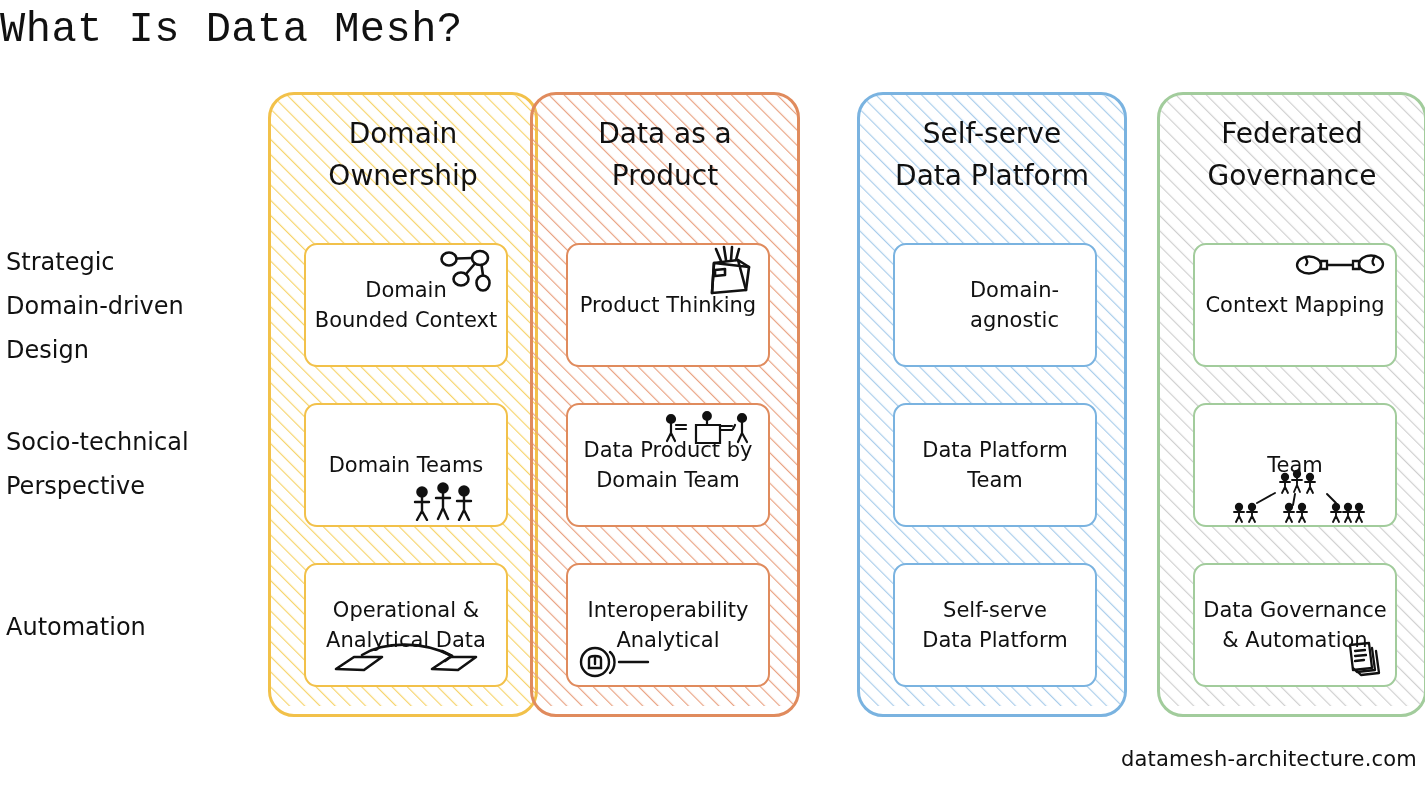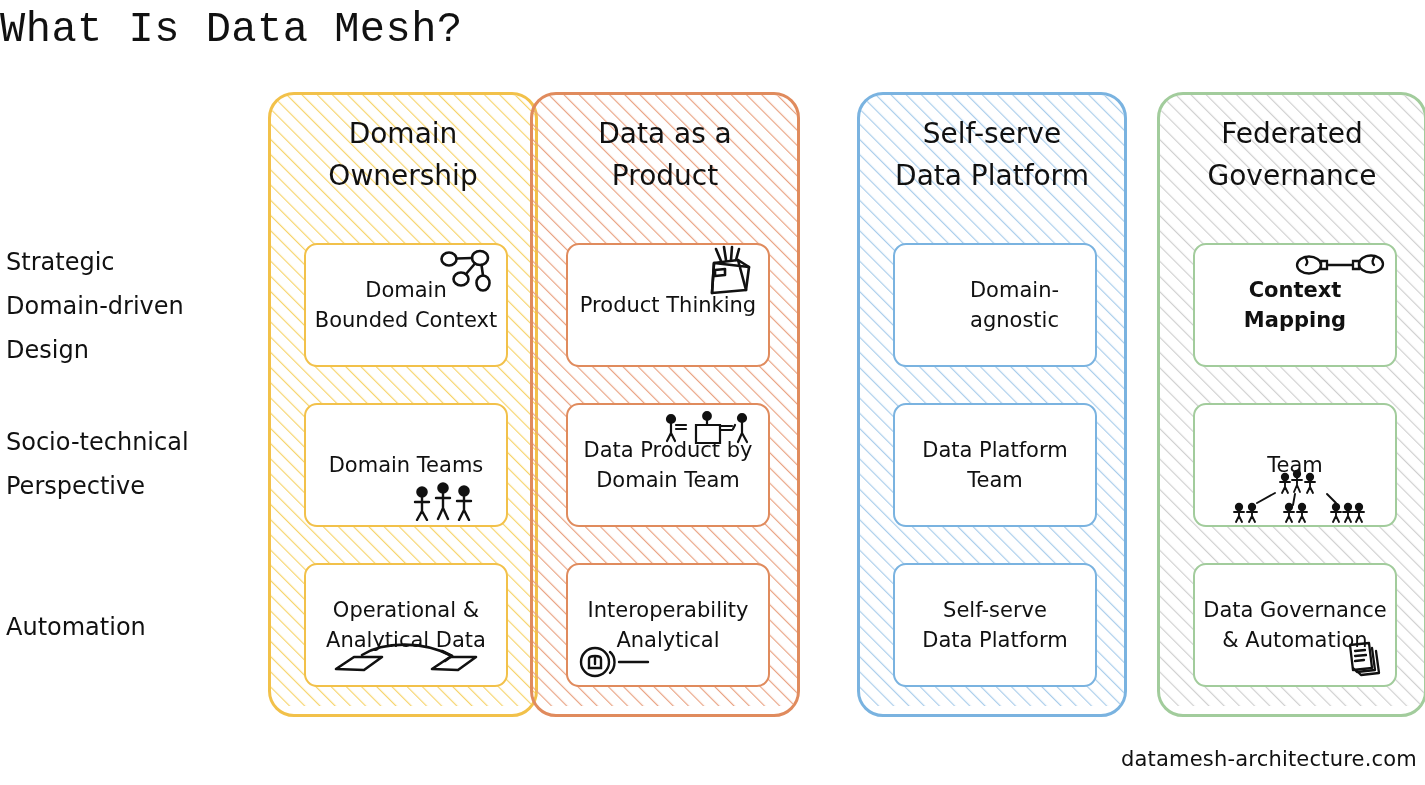--- a/index.html
+++ b/index.html
@@ -294,21 +294,21 @@
         <defs>
           <pattern id="hatchpat3" width="11" height="11" patternUnits="userSpaceOnUse" patternTransform="rotate(-45)">
             <line x1="0" y1="0" x2="0" y2="11" stroke="#cfcfcf" stroke-width="2.4"></line>
           </pattern>
         </defs>
         <rect x="0" y="0" width="270" height="625" fill="url(#hatchpat3)"></rect>
       </svg>
     <div class="col-head">Federated
 Governance</div>
 
-    <div class="card card-0" id="c30" style="border-color: rgb(162, 204, 156); font-weight: bold;">
+    <div class="card card-0" id="c30" style="border-color: rgb(162, 204, 156);">
       <span class="card-label">Context Mapping</span>
       <svg class="card-icon icon-tr" width="92" height="32" viewBox="0 0 92 32">
         <g fill="none" stroke="#111" stroke-width="2.3" stroke-linecap="round">
           <ellipse cx="14" cy="16" rx="12" ry="8.5"></ellipse>
           <path d="M10 8 C13 12, 13 14, 11 16"></path>
           <path d="M26 12 L32 12 L32 20 L26 20 Z"></path>
           <path d="M32 16 L58 16"></path>
           <path d="M58 12 L64 12 L64 20 L58 20 Z"></path>
           <ellipse cx="76" cy="15" rx="12" ry="8.5"></ellipse>
           <path d="M80 7 C77 11, 77 14, 79 16"></path>

